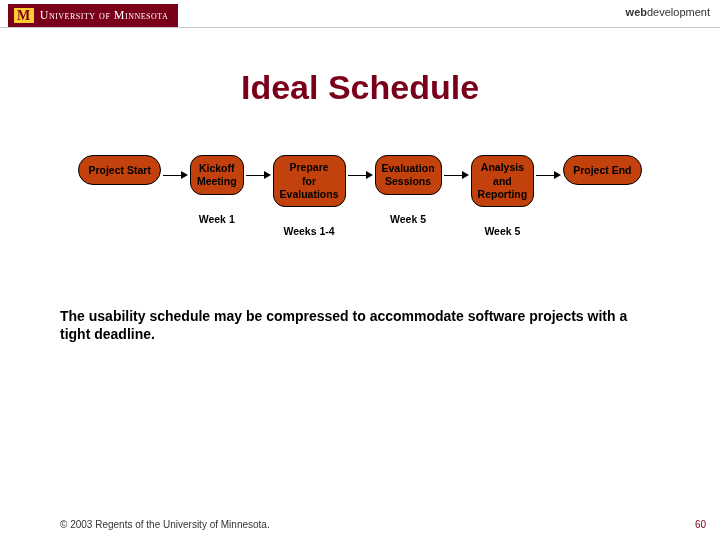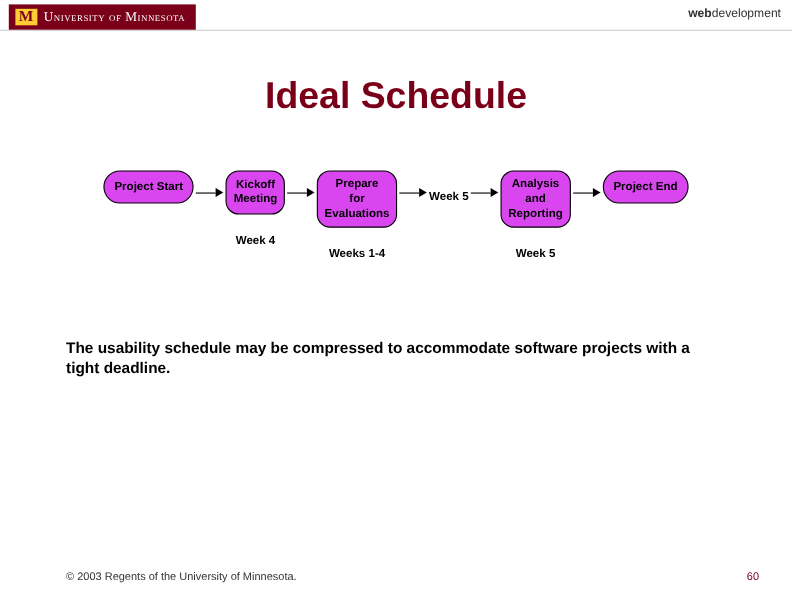--- a/index.html
+++ b/index.html
@@ -71,21 +71,21 @@
       border: 1px solid #000;
       padding: 5px 6px;
       font-size: 10.5px;
       font-weight: bold;
       text-align: center;
       line-height: 1.25;
       min-height: 40px;
       display: flex;
       align-items: center;
       justify-content: center;
-      background: #d946ef;
+      background: #c2410c;
     }
     .node.box { border-radius: 12px; }
     .node.pill { border-radius: 18px; padding: 5px 9px; min-height: 30px; }
     .arrow {
       display: flex;
       align-items: center;
       height: 40px;
       padding: 0 2px;
     }
     .arrow-line {
@@ -109,21 +109,21 @@
       font-size: 14px;
       font-weight: bold;
       color: #000000;
       margin: 70px 60px 0 60px;
       line-height: 1.3;
     }
     .footer {
       position: absolute;
       bottom: 10px;
       left: 0;
-      right: 16px;
+      right: 0;
       display: flex;
       justify-content: space-between;
       padding: 0 14px 0 60px;
       font-size: 10px;
       color: #333;
     }
     .footer .pagenum { color: #7a0019; font-weight: normal; }
   </style>
 </head>
 <body>
@@ -143,35 +143,36 @@
 <div class="flow">
   <div class="col">
     <div class="node pill">Project Start</div>
   </div>
   <div class="arrow">
       <div class="arrow-line"></div>
       <div class="arrow-head"></div>
     </div>
   <div class="col">
     <div class="node box">Kickoff<br>Meeting</div>
-    <div class="week-label">Week 4</div>
+    <div class="week-label">Week 1</div>
   </div>
   <div class="arrow">
       <div class="arrow-line"></div>
       <div class="arrow-head"></div>
     </div>
   <div class="col">
     <div class="node box">Prepare<br>for<br>Evaluations</div>
     <div class="week-label">Weeks 1-4</div>
   </div>
   <div class="arrow">
       <div class="arrow-line"></div>
       <div class="arrow-head"></div>
     </div>
   <div class="col">
+    <div class="node box">Evaluation<br>Sessions</div>
     <div class="week-label">Week 5</div>
   </div>
   <div class="arrow">
       <div class="arrow-line"></div>
       <div class="arrow-head"></div>
     </div>
   <div class="col">
     <div class="node box">Analysis<br>and<br>Reporting</div>
     <div class="week-label">Week 5</div>
   </div>

